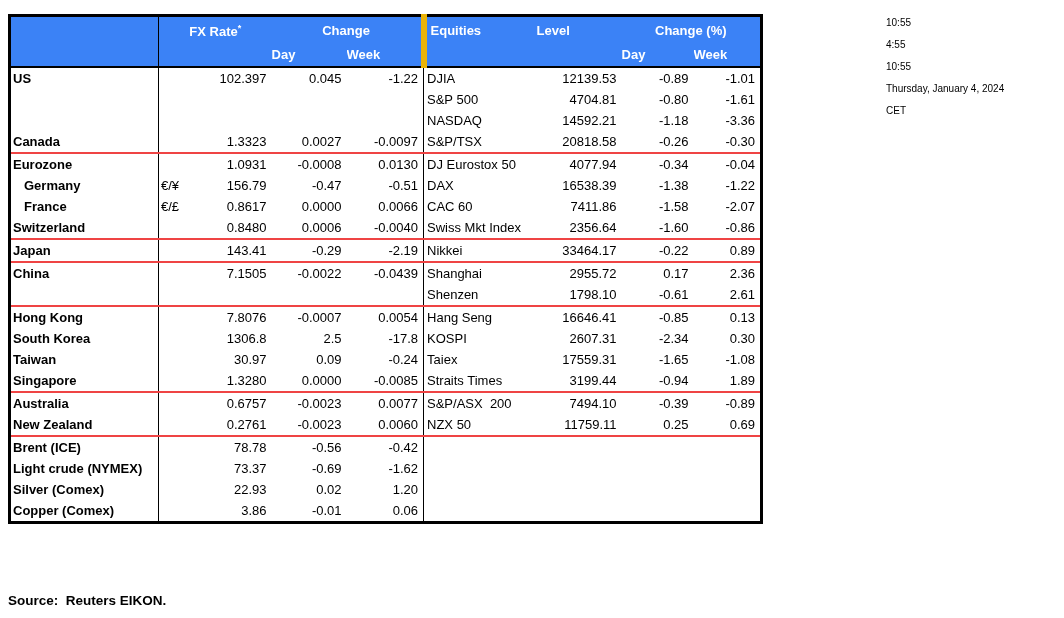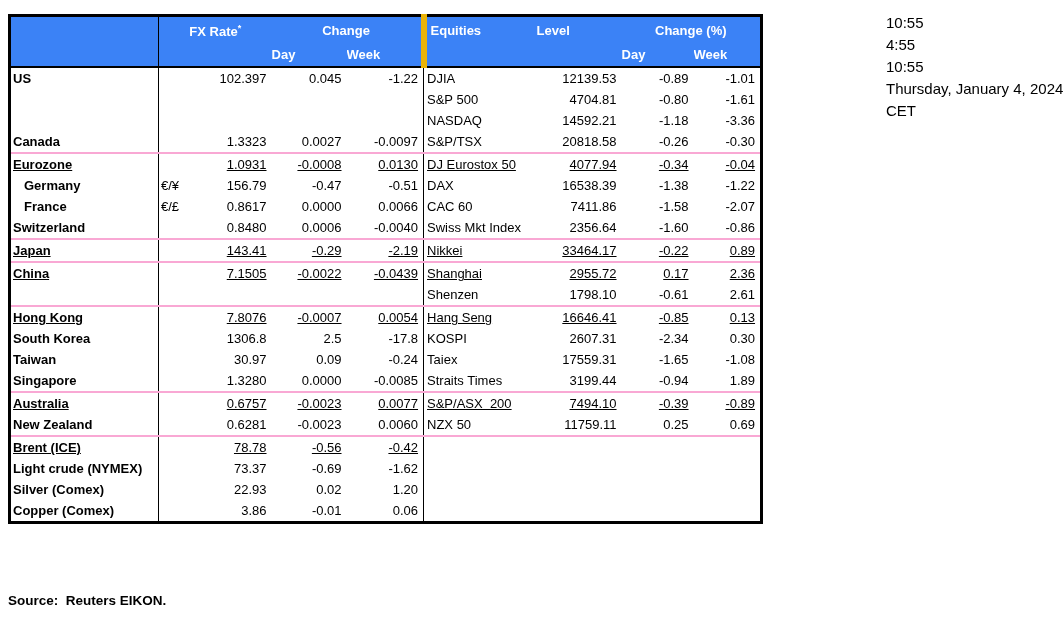--- a/index.html
+++ b/index.html
@@ -55,27 +55,27 @@
     line-height: 21px;
     font-size: 13px;
     white-space: pre;
     overflow: hidden;
   }
   td.country { font-weight: bold; text-align: left; padding-left: 2px; border-right: 1px solid #000; }
   td.country.indent { padding-left: 13px; }
   td.sym  { text-align: left; padding-left: 2px; }
   td.num  { text-align: right; padding-right: 5px; }
   td.eqname { text-align: left; padding-left: 3px; border-left: 1px solid #000; }
-  tr.sec td { border-top: 2px solid #f9a8d4; text-decoration: underline; }
+  tr.sec td { border-top: 2px solid #ef4444; }
 
   
   .timestamps {
     position: absolute;
     left: 886px; top: 12px;
-    font-size: 15px;
+    font-size: 10px;
     line-height: 22px;
     white-space: pre;
   }
 
   
   .footer {
     position: absolute;
     left: 8px; top: 551px;
     font-weight: bold;
     font-size: 13.5px;
@@ -296,21 +296,21 @@
             <td class="num">-0.0023</td>
             <td class="num">0.0077</td>
             <td class="eqname">S&amp;P/ASX  200</td>
             <td class="num">7494.10</td>
             <td class="num">-0.39</td>
             <td class="num">-0.89</td>
           </tr>
           <tr>
             <td class="country">New Zealand</td>
             <td class="sym"></td>
-            <td class="num">0.6281</td>
+            <td class="num">0.2761</td>
             <td class="num">-0.0023</td>
             <td class="num">0.0060</td>
             <td class="eqname">NZX 50</td>
             <td class="num">11759.11</td>
             <td class="num">0.25</td>
             <td class="num">0.69</td>
           </tr>
           <tr class="sec">
             <td class="country">Brent (ICE)</td>
             <td class="sym"></td>

